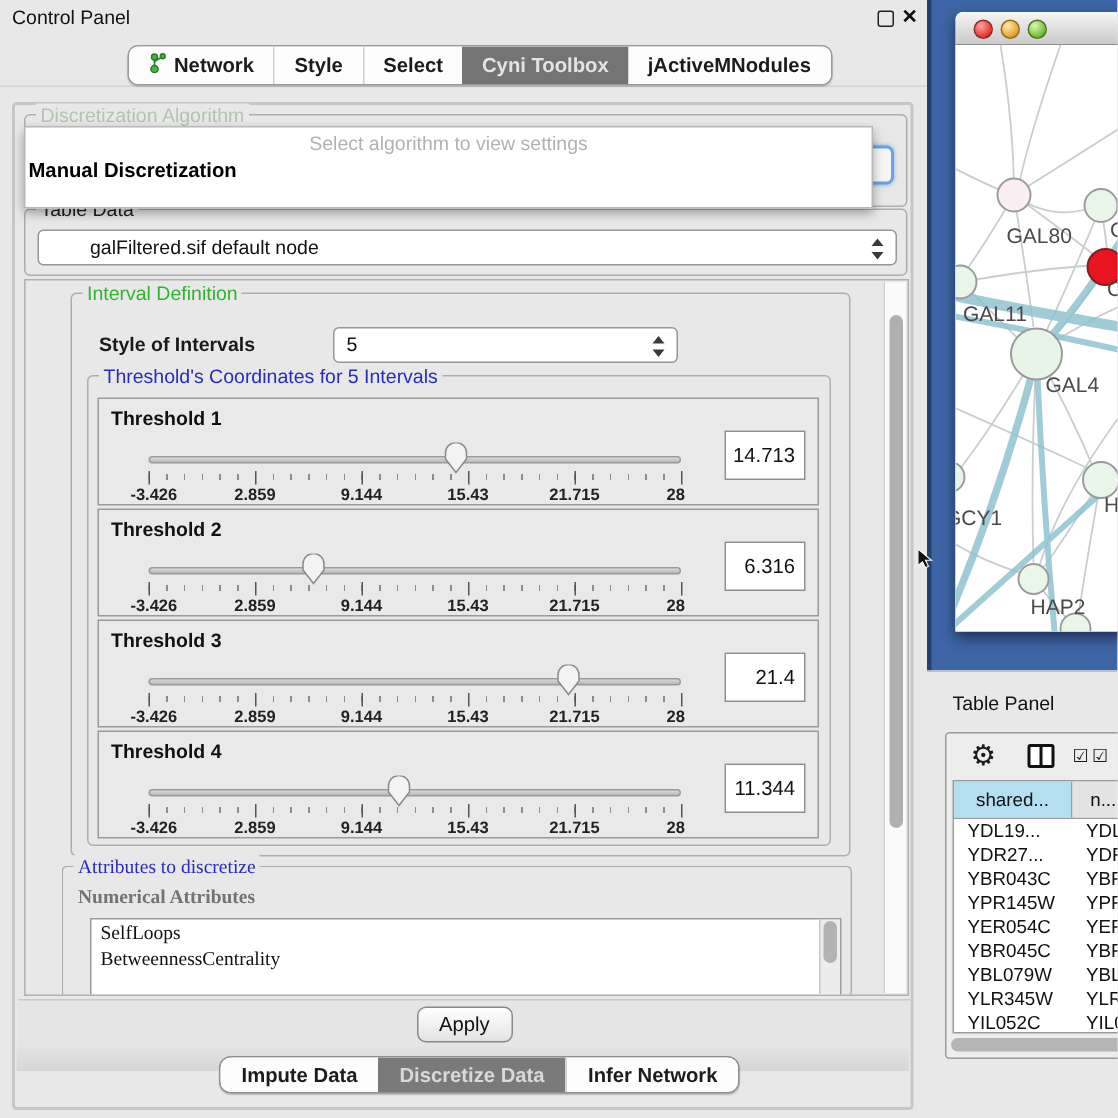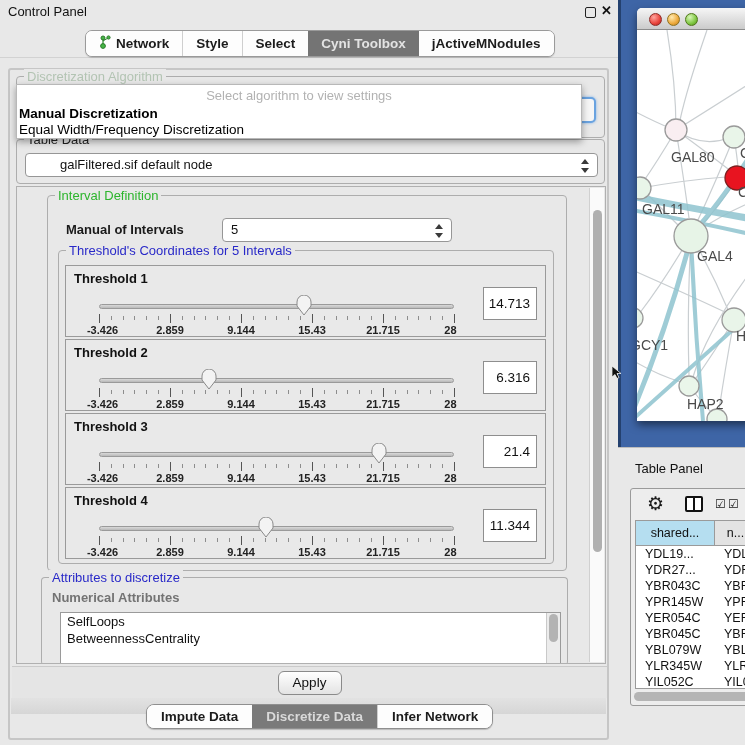--- a/index.html
+++ b/index.html
@@ -62,21 +62,21 @@
   .thr-track { position:absolute; left:0; top:12px; width:100%; height:5px; border:1px solid #9a9a9a; border-radius:3px; background:linear-gradient(#d9d9d9,#b9b9b9); }
   .thr-handle { position:absolute; top:3px; width:16px; height:21px; transform:translateX(-50%); }
   .ticks { position:absolute; left:0; top:22px; width:100%; height:9px; }
   .ticks .minor { position:absolute; left:0; top:2px; width:100%; height:4px;
      background-image:repeating-linear-gradient(to right,#8d8d8d 0,#8d8d8d 1px,transparent 1px,transparent 11.83px); }
   .ticks i { position:absolute; top:0; width:1px; height:9px; background:#555; }
   .tick-labels { position:absolute; left:0; top:32px; width:100%; height:12px; }
   .tick-labels span { position:absolute; transform:translateX(-50%); font-size:11px; font-weight:bold; color:#222; white-space:nowrap; }
   .thr-value { position:absolute; right:8px; top:21px; width:54px; height:33px; background:#fff; border:1px solid #8e8e8e; font-size:13.5px; line-height:31px; text-align:right; padding-right:6px; color:#111; }
 
-  .attr-group { left:24px; top:390px; width:527px; height:88px; border-bottom:none; }
+  .attr-group { left:24px; top:390px; width:527px; height:88px; border-bottom:none;font-family:Liberation Serif, serif; }
   .attr-header { position:absolute; left:10px; top:12px; font-weight:bold; font-size:13px; color:#737373; }
   .attr-list { position:absolute; left:18px; top:34px; width:501px; height:52px; background:#fff; border:1px solid #9a9a9a; overflow:hidden; }
   .attr-item { padding-left:6px; font-size:13px; line-height:17px; color:#111; white-space:nowrap; }
   .attr-scroll { position:absolute; right:0; top:0; width:14px; height:100%; background:#ececec; border-left:1px solid #c9c9c9; }
   .attr-thumb { position:absolute; left:2px; top:1px; width:9px; height:28px; background:#b3b3b3; border-radius:5px; }
 
   .v-scroll { position:absolute; right:1px; top:1px; width:15px; height:474px; background:#fafafa; border-left:1px solid #d0d0d0; }
   .v-thumb { position:absolute; left:3px; top:22px; width:9px; height:342px; background:#b0b0b0; border-radius:5px; }
 
   .apply-bar { position:absolute; left:2px; top:596px; width:595px; height:32px; background:#e5e5e5; border-top:1px solid #cacaca; }
@@ -160,36 +160,35 @@
   <div class="outer-box">
 
     <div class="group disc-group">
       <span class="group-title gt-faded">Discretization Algorithm</span>
     </div>
     <div class="combo-focus"></div>
 
     <div class="popup">
       <div class="popup-hint">Select algorithm to view settings</div>
       <div class="popup-item1">Manual Discretization</div>
-      <div class="popup-item2">Equal Width/Frequency Discretization</div>
     </div>
 
     <div class="group tabledata-group">
       <span class="group-title gt-dark">Table Data</span>
       <div class="combo td-combo">
         <span>galFiltered.sif default node</span>
         <span class="spin"></span>
       </div>
     </div>
 
     <div class="main-panel">
 
       <div class="group interval-group">
         <span class="group-title gt-green">Interval Definition</span>
-        <span class="noi-label">Manual of Intervals</span>
+        <span class="noi-label">Style of Intervals</span>
         <div class="combo noi-combo">
           <span>5</span>
           <span class="spin"></span>
         </div>
 
         <div class="group thr-group">
           <span class="group-title gt-blue">Threshold's Coordinates for 5 Intervals</span>
 
           <div class="thr-box" style="top:14px">
             <div class="thr-label">Threshold 1</div>

